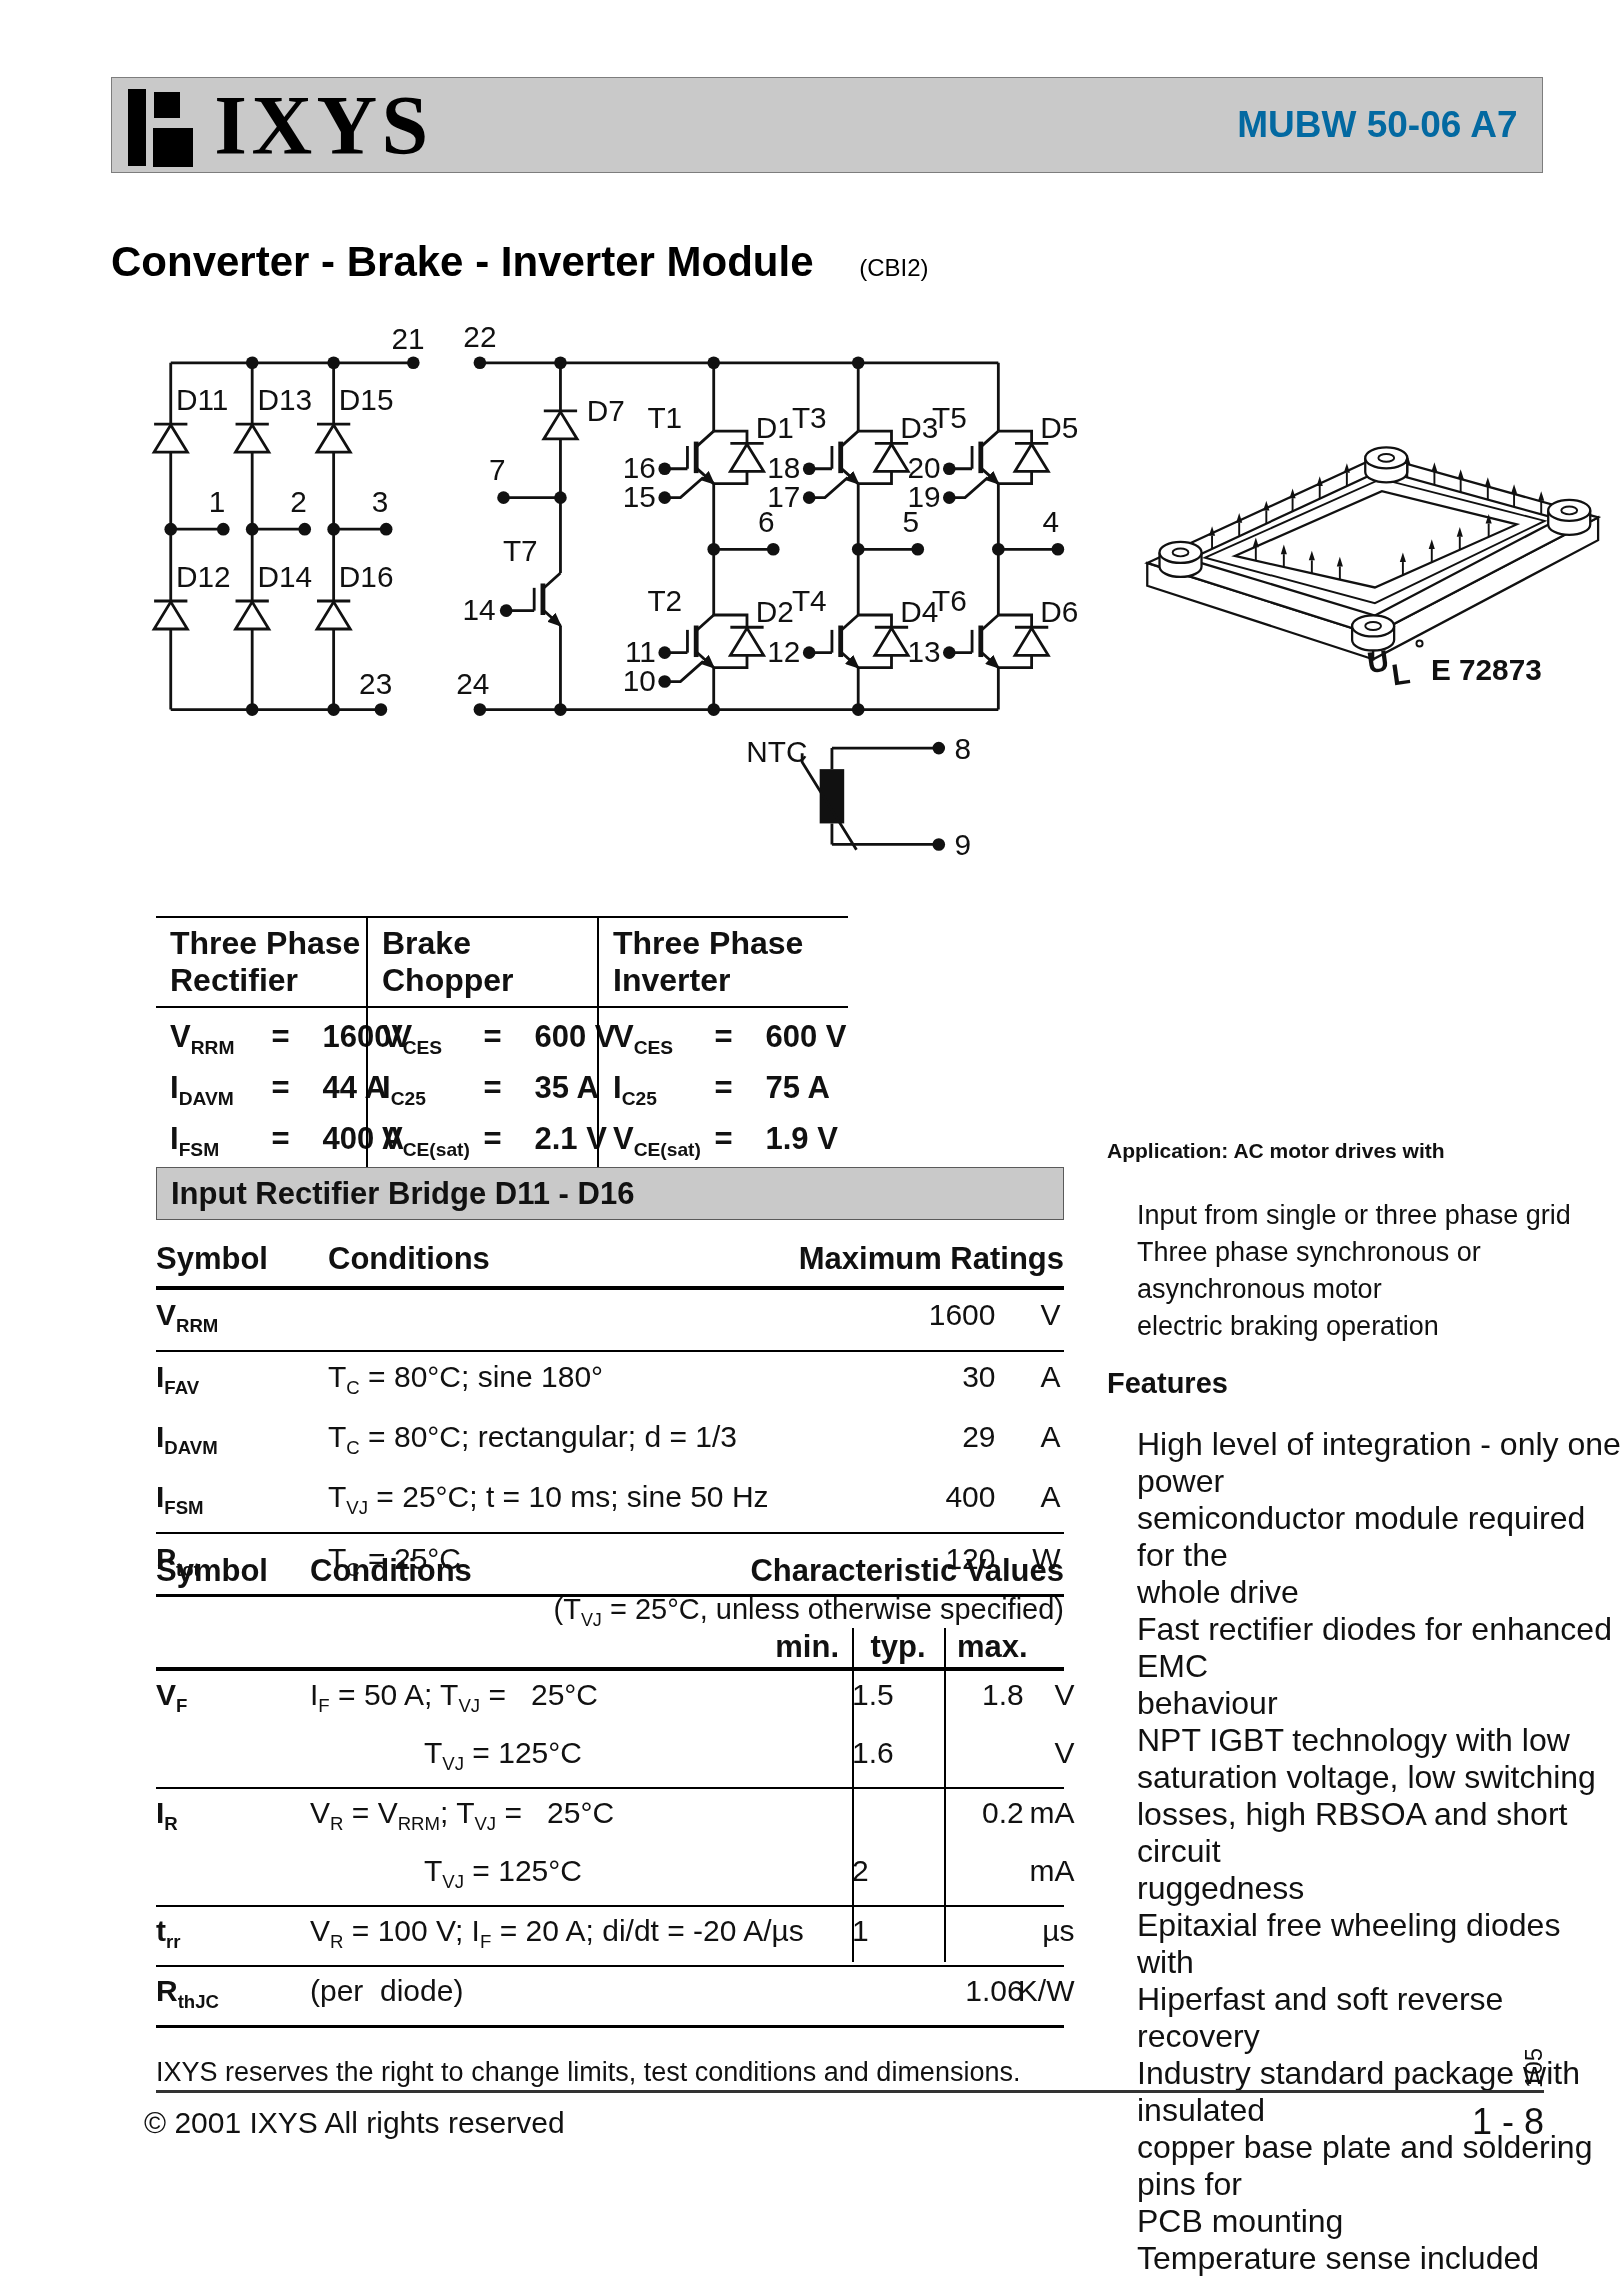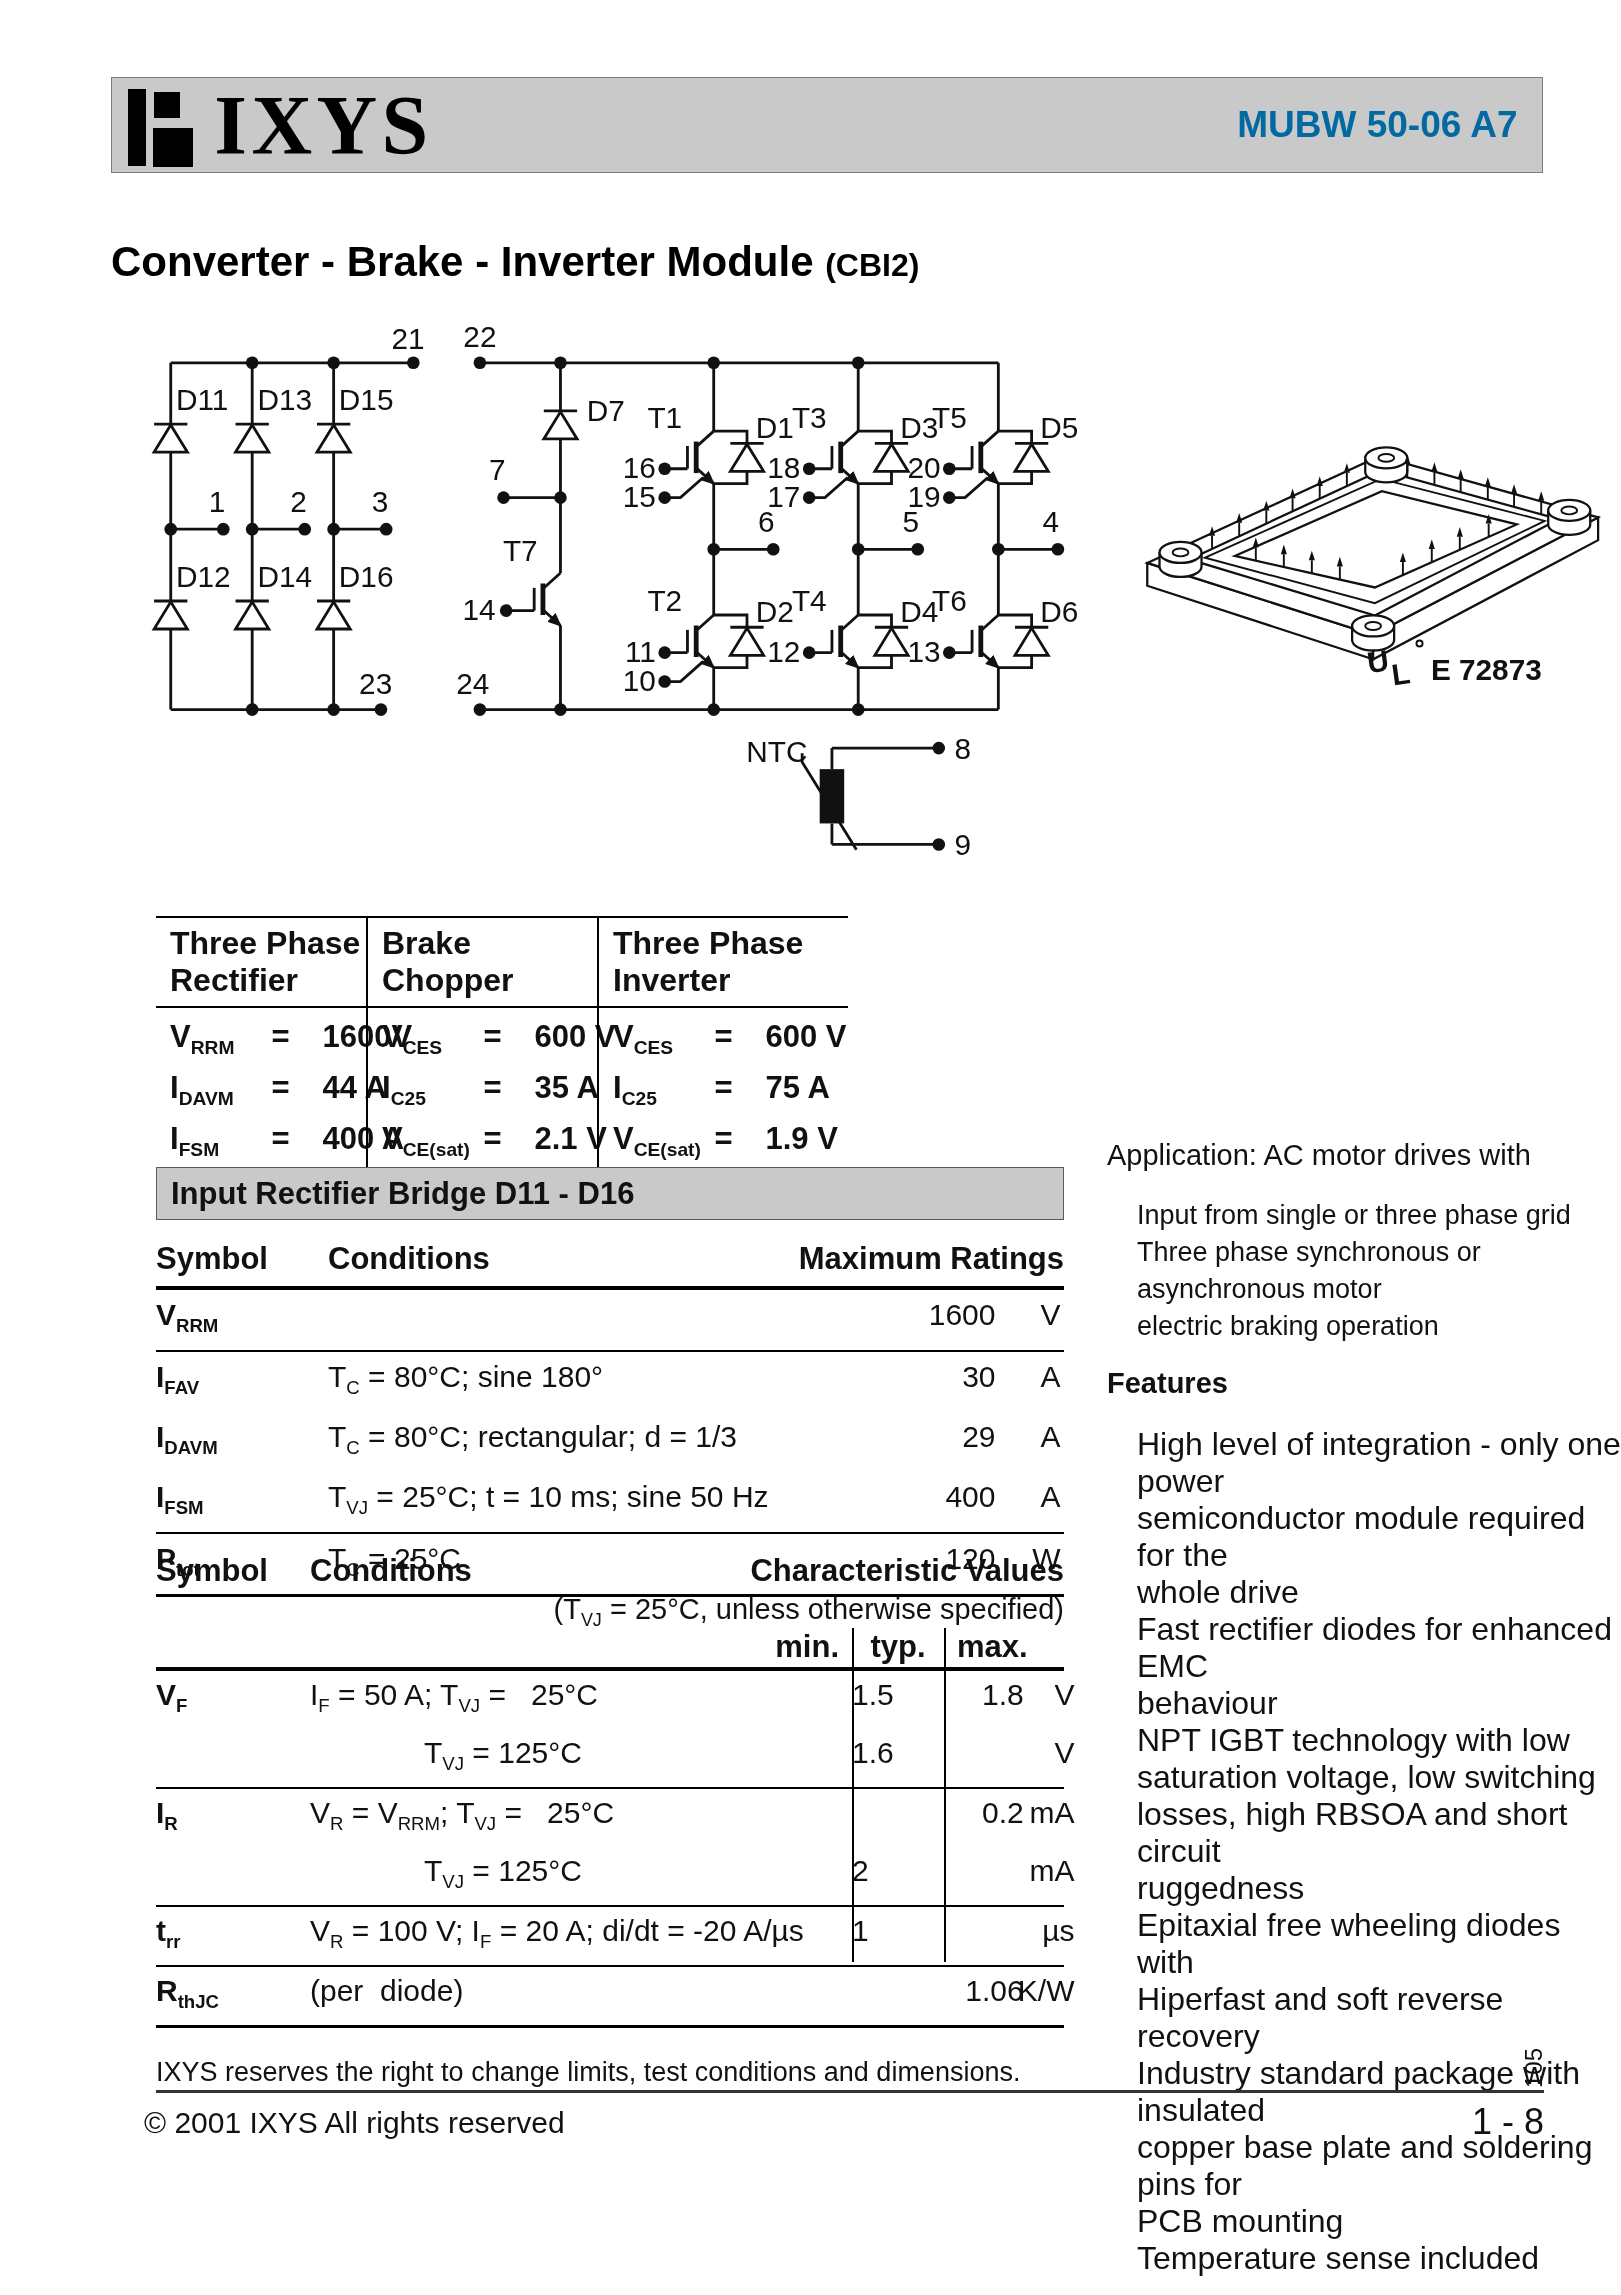--- a/index.html
+++ b/index.html
@@ -12,21 +12,21 @@
               border:1.8px solid #7d7d7d;box-sizing:border-box;}
   .logo-wrap{position:absolute;left:16px;top:7px;display:flex;align-items:flex-start;}
   .logo-icon{width:81px;height:77px;position:relative;margin-top:3.5px;}
   .logo-icon .r{position:absolute;background:#000;}
   .wordmark{font-family:"Liberation Serif",serif;font-weight:bold;font-size:84px;
             line-height:81px;letter-spacing:4.4px;color:#000;margin-left:5.3px;}
   .part-number{position:absolute;right:24.5px;top:26px;font-weight:bold;font-size:37px;color:#0369a1;}
 
   
   .page-title{left:111px;top:238px;font-weight:bold;font-size:42px;color:#000;white-space:nowrap;}
-  .page-title .suffix{font-weight:bold;font-size:32px;}
+  .page-title .suffix{font-weight:normal;font-size:24px;margin-left:34px;}
 
   
   svg text{font-family:"Liberation Sans",sans-serif;font-size:34px;fill:#111;}
   .w{stroke:#111;stroke-width:3.2;fill:none;}
   .bb{stroke:#111;stroke-width:5.5;fill:none;}
   .dt{fill:#111;stroke:none;}
   .df{stroke:#111;stroke-width:3.2;fill:#fff;}
   .pk{stroke:#111;stroke-width:2.6;fill:#fff;}
   .pkl{stroke:#111;stroke-width:2.2;fill:none;}
 
@@ -71,21 +71,21 @@
   .c-cond{width:428px;flex:none;}
   .c-cond.ind{padding-left:114px;width:314px;}
   .c-vmin{width:114px;flex:none;text-align:right;padding-right:14px;box-sizing:border-box;}
   .c-vtyp{width:92px;flex:none;text-align:left;padding-right:23px;box-sizing:border-box;}
   .c-vmax{width:92px;flex:none;text-align:right;padding-right:12.3px;box-sizing:border-box;}
   .c-unit{position:absolute;right:-10.5px;top:3.5px;width:105px;text-align:right;}
   .vline{position:absolute;width:2.2px;background:#000;top:75px;height:334px;}
   .v1{left:696px;} .v2{left:788px;}
 
   
-  .app-title{left:1107px;top:1139px;font-weight:normal;font-size:29px;}
+  .app-title{left:1107px;top:1139px;font-weight:bold;font-size:21px;}
   .app-items{left:1137px;top:1197px;font-size:27px;line-height:37px;}
   .feat-title{left:1107px;top:1367px;font-weight:bold;font-size:29px;}
   .feat-items{left:1137px;top:1426px;font-size:32px;line-height:37px;}
 
   
   .footer-disclaimer{left:156px;top:2057px;font-size:27px;}
   .footer-rule{left:156px;top:2090px;width:1388px;height:2.6px;background:#333;}
   .footer-copy{left:144px;top:2106px;font-size:30px;}
   .footer-page{right:78px;top:2101px;font-size:36px;}
   .doc-num{left:1514px;top:2054px;font-size:24px;transform:rotate(-90deg);transform-origin:center;}

